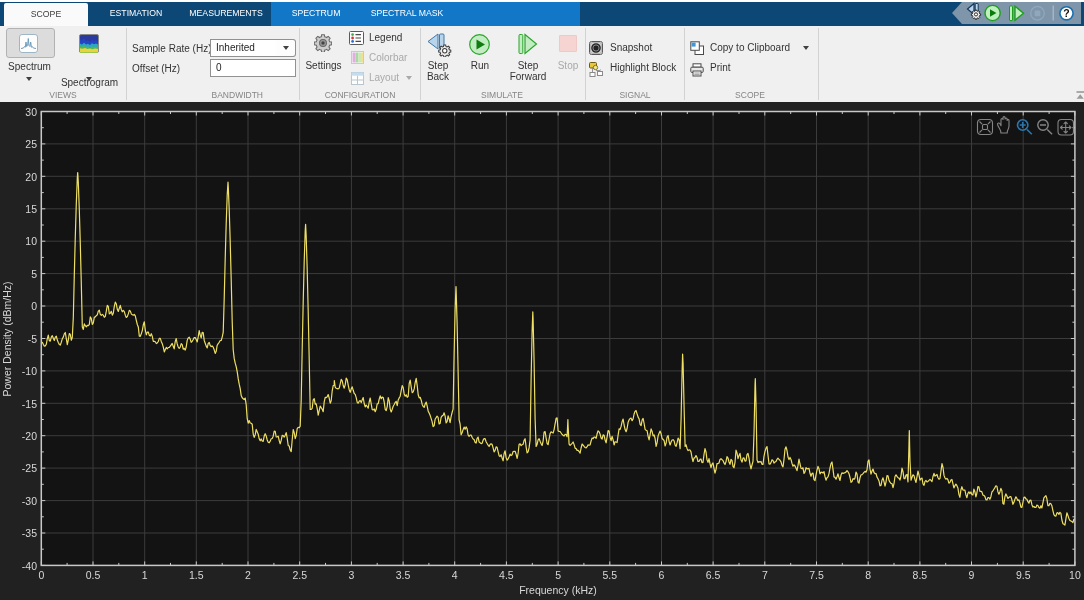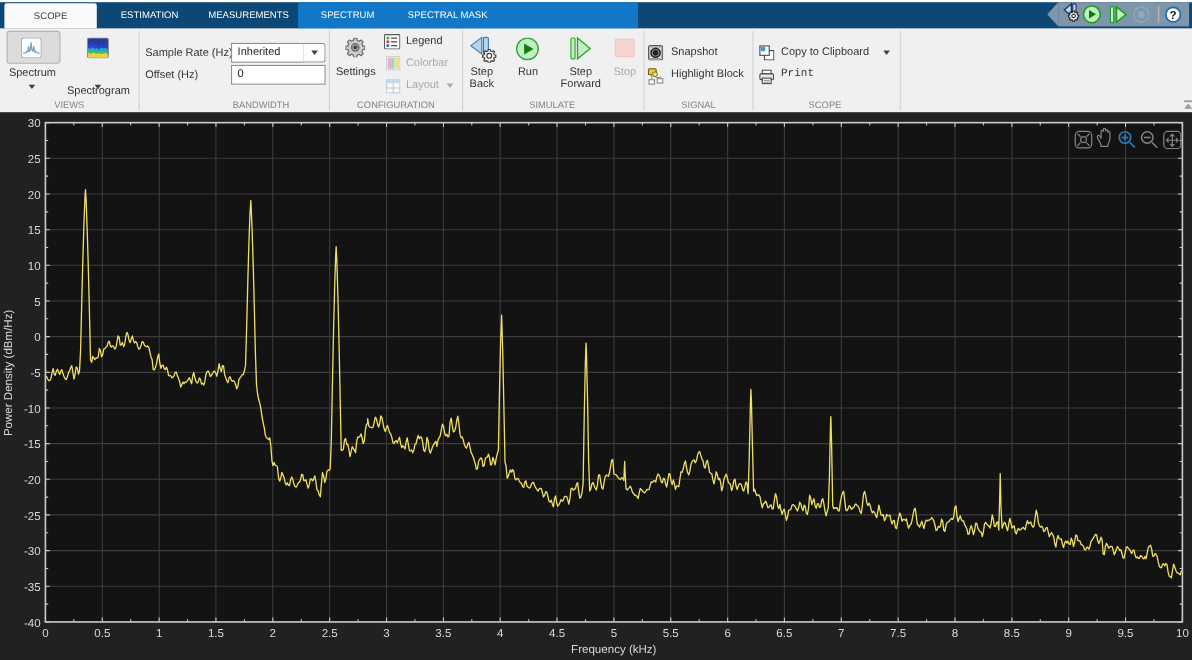--- a/index.html
+++ b/index.html
@@ -180,21 +180,21 @@
       <rect x="1.6" y="1.6" width="4" height="4" fill="#3f96d9"></rect>
     </svg>
     <div class="lab" style="left:710px; top:16px;">Copy to Clipboard</div>
     <div class="darr" style="left:803px; top:20px;"></div>
     <svg class="abs" style="left:690px; top:37px;" width="14" height="14">
       <rect x="3" y="0.8" width="8" height="3.4" fill="#fdfdfd" stroke="#4a4a4a"></rect>
       <rect x="0.8" y="4.2" width="12.4" height="5.2" rx="1" fill="#e9e9e9" stroke="#4a4a4a"></rect>
       <rect x="3" y="8" width="8" height="5" fill="#fdfdfd" stroke="#4a4a4a"></rect>
       <path d="M4.3 10h5.4M4.3 11.7h5.4" stroke="#7a7a7a" stroke-width="0.8"></path>
     </svg>
-    <div class="lab" style="left:710px; top:36px;font-family:Liberation Mono, monospace;">Print</div>
+    <div class="lab" style="left:710px; top:36px;">Print</div>
 
     <svg class="abs" style="left:1076px; top:65px;" width="8" height="9">
       <rect x="0.5" y="0.2" width="8" height="1.6" fill="#9a9a9a"></rect>
       <path d="M4.2 3.2 L7.8 7.8 L0.6 7.8z" fill="#9a9a9a"></path>
     </svg>
   </div>
 
   <div id="scope">
     <svg width="1084" height="498" viewBox="0 0 1084 498" style="position:absolute;left:0;top:0;">
         <rect x="41.3" y="9.5" width="1033.6" height="453.9" fill="#131313"></rect>

